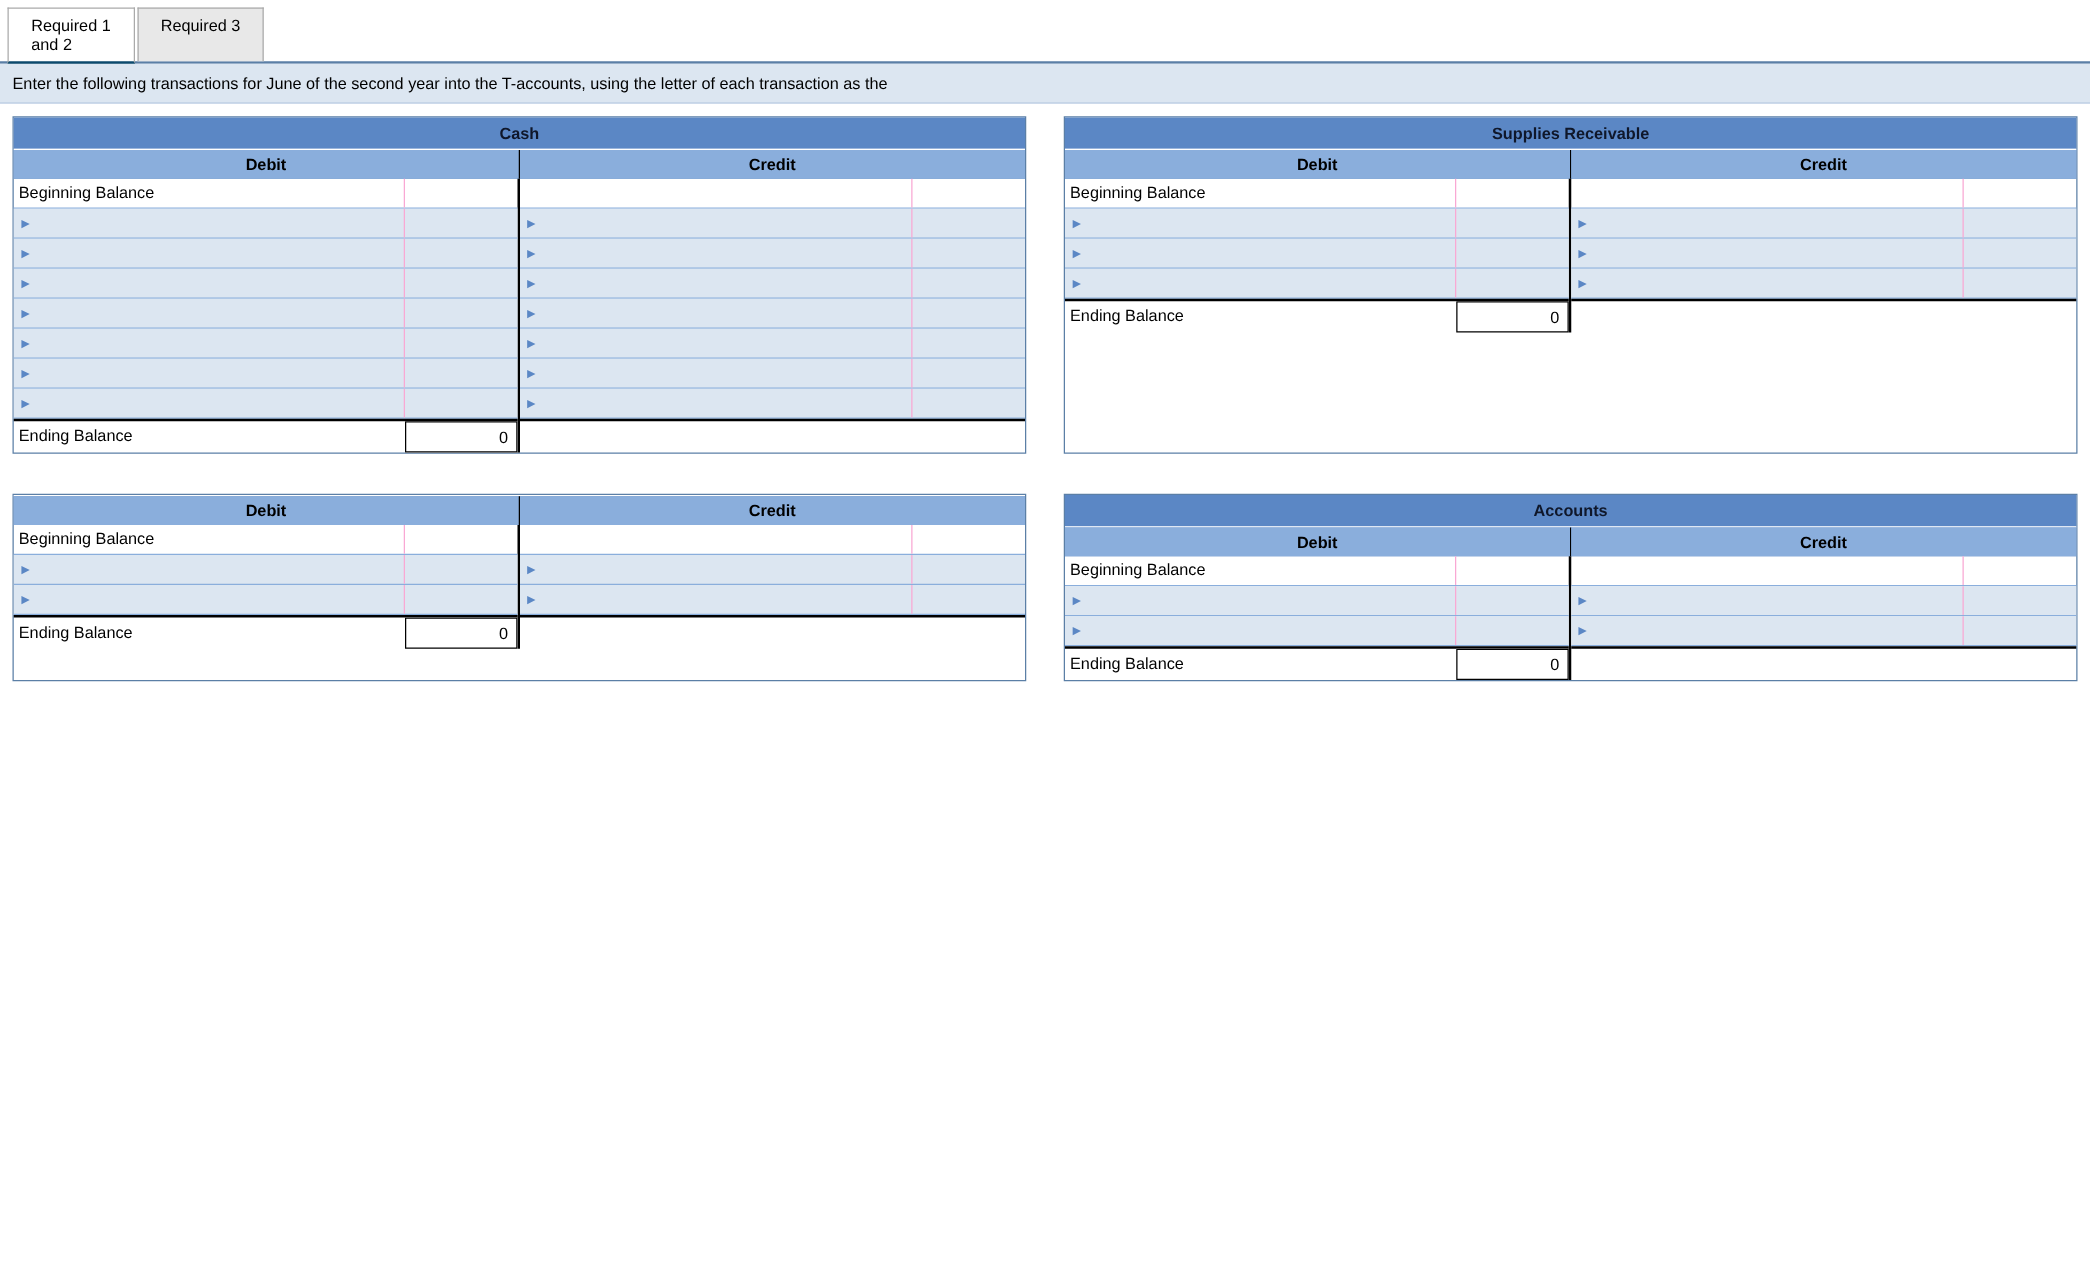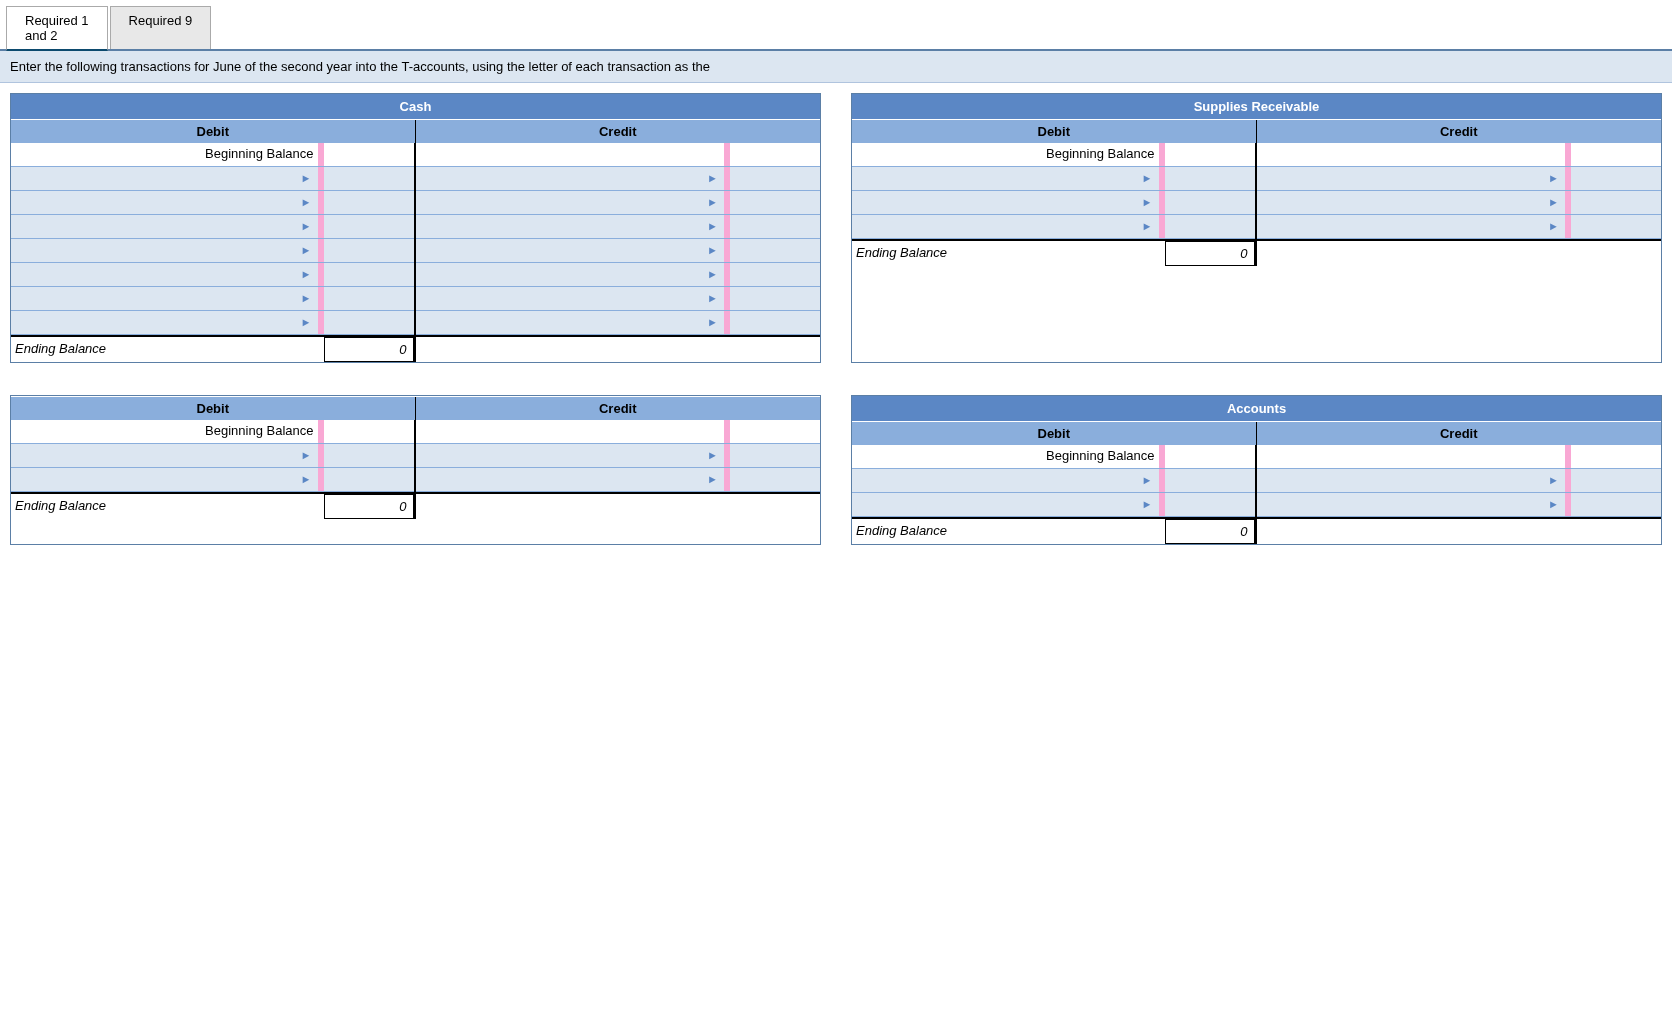--- a/index.html
+++ b/index.html
@@ -47,21 +47,21 @@
       background: #fff;
     }
 
     .account-block {
       border: 1px solid #5b7fa6;
       margin-bottom: 16px;
     }
 
     .account-title {
       background: #5b87c5;
-      color: #ffffff;
+      color: #0f172a;
       font-weight: bold;
       text-align: center;
       padding: 5px 4px;
       font-size: 13px;
     }
 
     .account-headers {
       display: grid;
       grid-template-columns: 1fr 1fr;
       background: #5b87c5;
@@ -100,22 +100,21 @@
       border-bottom: 1px solid #8aaedc;
       min-height: 24px;
     }
     .t-row:last-child {
       border-bottom: none;
     }
 
     .t-cell-label {
       padding: 3px 4px;
       font-size: 13px;
-      border-right: 6px solid #f9a8d4;
-      text-align: right;
+      border-right: 1px solid #f9a8d4;
     }
     .t-cell-amount {
       padding: 3px 6px;
       font-size: 13px;
       text-align: right;
     }
 
     
     .arrow-indicator {
       display: inline-block;
@@ -149,32 +148,31 @@
     .spacer { width: 30px; }
 
     
     .arrow-row {
       background: #dce6f1;
     }
 
     
     .ending-section {
       border-top: 2px solid #000;
-      font-style: italic;
     }
   </style>
 </head>
 <body>
 
 <div class="tabs">
   <div class="tab active">
     Required 1<br>and 2
   </div>
   <div class="tab">
-    Required 9
+    Required 3
   </div>
 </div>
 
 <div class="instruction">Enter the following transactions for June of the second year into the T-accounts, using the letter of each transaction as the</div>
 
 <div class="content">
 
   <div style="display:grid; grid-template-columns: 1fr 30px 1fr; margin-bottom:16px;">
 
     <div class="account-block">

